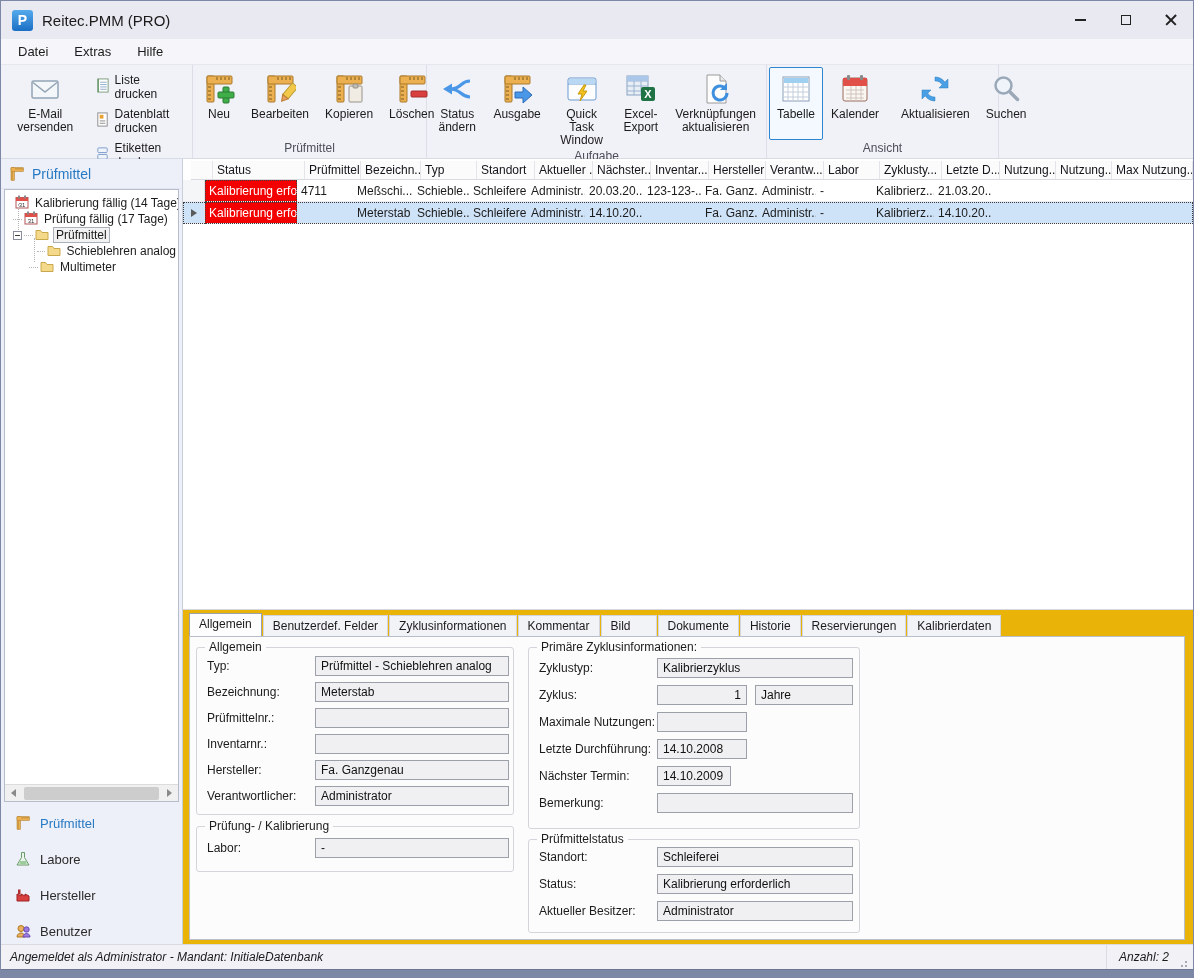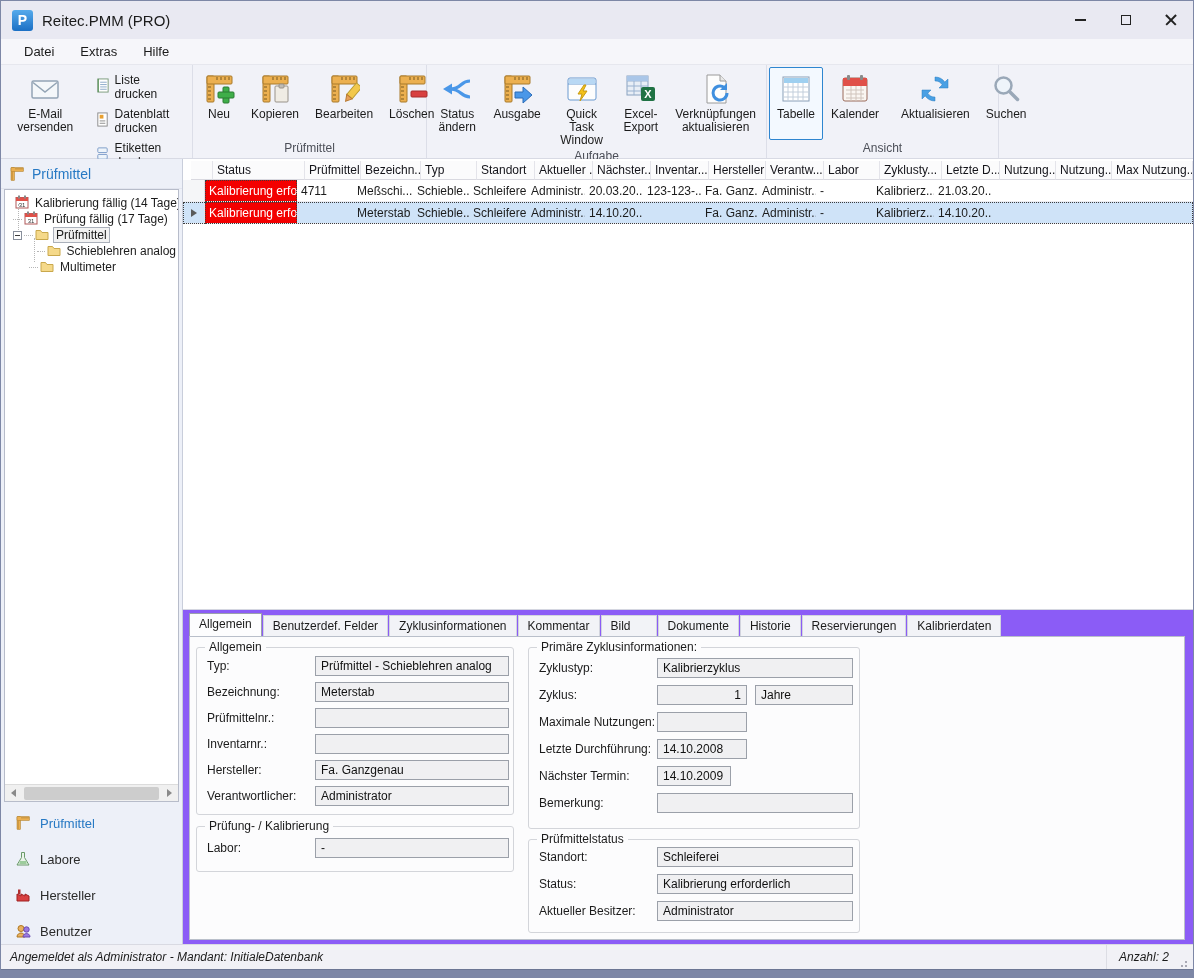--- a/index.html
+++ b/index.html
@@ -12,21 +12,21 @@
   .app-title{margin-left:9px;font-size:15px;color:#1b1b1b;}
   .win-controls{margin-left:auto;display:flex;height:100%;}
   .wbtn{width:45px;height:100%;display:flex;align-items:center;justify-content:center;position:relative;}
   .glyph-min{width:11px;height:2px;background:#222;}
   .glyph-max{width:10px;height:10px;border:1.5px solid #222;}
   .glyph-close{width:12px;height:12px;position:relative;}
   .glyph-close::before,.glyph-close::after{content:"";position:absolute;left:-1px;top:5px;width:14px;height:1.6px;background:#222;}
   .glyph-close::before{transform:rotate(45deg);} .glyph-close::after{transform:rotate(-45deg);}
 
   
-  .menubar{position:absolute;top:38px;left:0;right:0;height:26px;background:#f6f6fa;display:flex;align-items:center;padding-left:10px;border-bottom:1px solid #e6e7ee;}
+  .menubar{position:absolute;top:38px;left:0;right:0;height:26px;background:#f6f6fa;display:flex;align-items:center;padding-left:4px;border-bottom:1px solid #e6e7ee;}
   .menu-item{padding:3px 13px;font-size:13px;color:#1b1b1b;}
 
   
   .ribbon{position:absolute;top:64px;left:0;right:0;height:94px;background:#f1f2f8;display:flex;border-bottom:1px solid #d8dae4;}
   .rgroup{display:flex;flex-direction:column;border-right:1px solid #dcdee8;padding:2px 2px 0 2px;}
   .rgroup-content{display:flex;flex:1;align-items:stretch;}
   .rgroup-label{height:18px;text-align:center;font-size:12px;color:#4c4f58;line-height:16px;}
   .rbtn{display:flex;flex-direction:column;align-items:center;padding:4px 7px 0 7px;border:1px solid transparent;border-radius:2px;}
   .rbtn .ricon{height:34px;display:flex;align-items:center;justify-content:center;}
   .rbtn .rlabel{font-size:12px;color:#1b1b1b;text-align:center;line-height:13px;margin-top:2px;max-width:92px;}
@@ -72,21 +72,21 @@
   .c4{flex:0 0 58px;} .c5{flex:0 0 58px;} .c6{flex:0 0 58px;} .c7{flex:0 0 58px;}
   .c8{flex:0 0 57px;} .c9{flex:0 0 58px;} .c10{flex:0 0 56px;} .c11{flex:0 0 62px;}
   .c12{flex:0 0 58px;} .c13{flex:0 0 56px;} .c14{flex:0 0 56px;} .c15{flex:1;}
   .datarow .td{border-bottom:1px solid #ededf2;}
   .datarow.selected .td{background:#cfe3f8;}
   .datarow.selected{outline:1px dotted #3c3c3c;outline-offset:-1px;}
   .status-cell{background:#f30000 !important;color:#fff !important;outline:1px dotted #3c3c3c;outline-offset:-1px;}
   .row-arrow{width:0;height:0;border-top:4px solid transparent;border-bottom:4px solid transparent;border-left:6px solid #5a5a5a;}
 
   
-  .detail{position:absolute;left:0;right:0;top:450px;bottom:0;background:#8b5cf6;border-top:1px solid #d4d6e0;}
+  .detail{position:absolute;left:0;right:0;top:450px;bottom:0;background:#eab308;border-top:1px solid #d4d6e0;}
   .tabstrip{position:absolute;top:4px;left:6px;right:8px;height:22px;display:flex;align-items:flex-end;}
   .tab{font-size:12px;color:#1b1b1b;padding:3px 9px 4px 9px;background:#f2f3f7;border:1px solid #d2d4de;border-bottom:none;margin-right:1px;height:21px;}
   .tab.active{background:#fdfdfe;border:1px solid #9aa0ac;border-bottom:none;height:23px;position:relative;z-index:2;font-size:12px;}
   .tabpage{position:absolute;top:26px;left:6px;right:8px;bottom:4px;background:#fcfcfd;border:1px solid #b9bfca;}
   .groupbox{position:absolute;border:1px solid #d3d5da;border-radius:3px;}
   .gb-title{position:absolute;top:-8px;left:8px;background:#fcfcfd;padding:0 4px;font-size:12px;color:#1b1b1b;white-space:nowrap;}
   .frow{position:absolute;display:flex;align-items:center;}
   .flabel{font-size:12px;color:#1b1b1b;}
   .tbox{height:20px;background:#f0f0f2;border:1px solid #9ba0a9;font-size:12px;color:#111;padding:0 5px;display:flex;align-items:center;overflow:hidden;white-space:nowrap;}
   .tbox.num{justify-content:flex-end;}
@@ -187,41 +187,41 @@
           <span class="rlabel">Neu</span>
         </div>
         <div class="rbtn">
           <span class="ricon">
             <svg width="32" height="32" viewBox="0 0 32 32">
                 <g stroke="#a97a2a" fill="#ecb050">
                   <rect x="4" y="3" width="7" height="26" rx="1"></rect>
                   <rect x="4" y="3" width="25" height="8" rx="1"></rect>
                 </g>
                 <path d="M14 4v3M18 4v3M22 4v3M26 4v3M5 14h3M5 18h3M5 22h3M5 26h3" stroke="#7a5a20" fill="none"></path>
-                <rect x="16" y="13" width="13" height="16" rx="1" fill="#f0ece4" stroke="#98928a"></rect>
-                <rect x="20" y="11" width="5" height="4" rx="1" fill="#c0bcb4" stroke="#98928a"></rect>
-              </svg>
-          </span>
-          <span class="rlabel">Kopieren</span>
+                <g transform="rotate(40 23 21)">
+                  <rect x="20" y="9" width="7" height="15" fill="#f2c84b" stroke="#b89a30"></rect>
+                  <path d="M20 24l3.5 6 3.5-6z" fill="#e8a05a" stroke="#b87a30"></path>
+                </g>
+              </svg>
+          </span>
+          <span class="rlabel">Bearbeiten</span>
         </div>
         <div class="rbtn">
           <span class="ricon">
             <svg width="32" height="32" viewBox="0 0 32 32">
                 <g stroke="#a97a2a" fill="#ecb050">
                   <rect x="4" y="3" width="7" height="26" rx="1"></rect>
                   <rect x="4" y="3" width="25" height="8" rx="1"></rect>
                 </g>
                 <path d="M14 4v3M18 4v3M22 4v3M26 4v3M5 14h3M5 18h3M5 22h3M5 26h3" stroke="#7a5a20" fill="none"></path>
-                <g transform="rotate(40 23 21)">
-                  <rect x="20" y="9" width="7" height="15" fill="#f2c84b" stroke="#b89a30"></rect>
-                  <path d="M20 24l3.5 6 3.5-6z" fill="#e8a05a" stroke="#b87a30"></path>
-                </g>
-              </svg>
-          </span>
-          <span class="rlabel">Bearbeiten</span>
+                <rect x="16" y="13" width="13" height="16" rx="1" fill="#f0ece4" stroke="#98928a"></rect>
+                <rect x="20" y="11" width="5" height="4" rx="1" fill="#c0bcb4" stroke="#98928a"></rect>
+              </svg>
+          </span>
+          <span class="rlabel">Kopieren</span>
         </div>
         <div class="rbtn">
           <span class="ricon">
             <svg width="32" height="32" viewBox="0 0 32 32">
                 <g stroke="#a97a2a" fill="#ecb050">
                   <rect x="4" y="3" width="7" height="26" rx="1"></rect>
                   <rect x="4" y="3" width="25" height="8" rx="1"></rect>
                 </g>
                 <path d="M14 4v3M18 4v3M22 4v3M26 4v3M5 14h3M5 18h3M5 22h3M5 26h3" stroke="#7a5a20" fill="none"></path>
                 <rect x="15" y="18" width="16" height="6" rx="1" fill="#d84040" stroke="#a82c2c"></rect>

